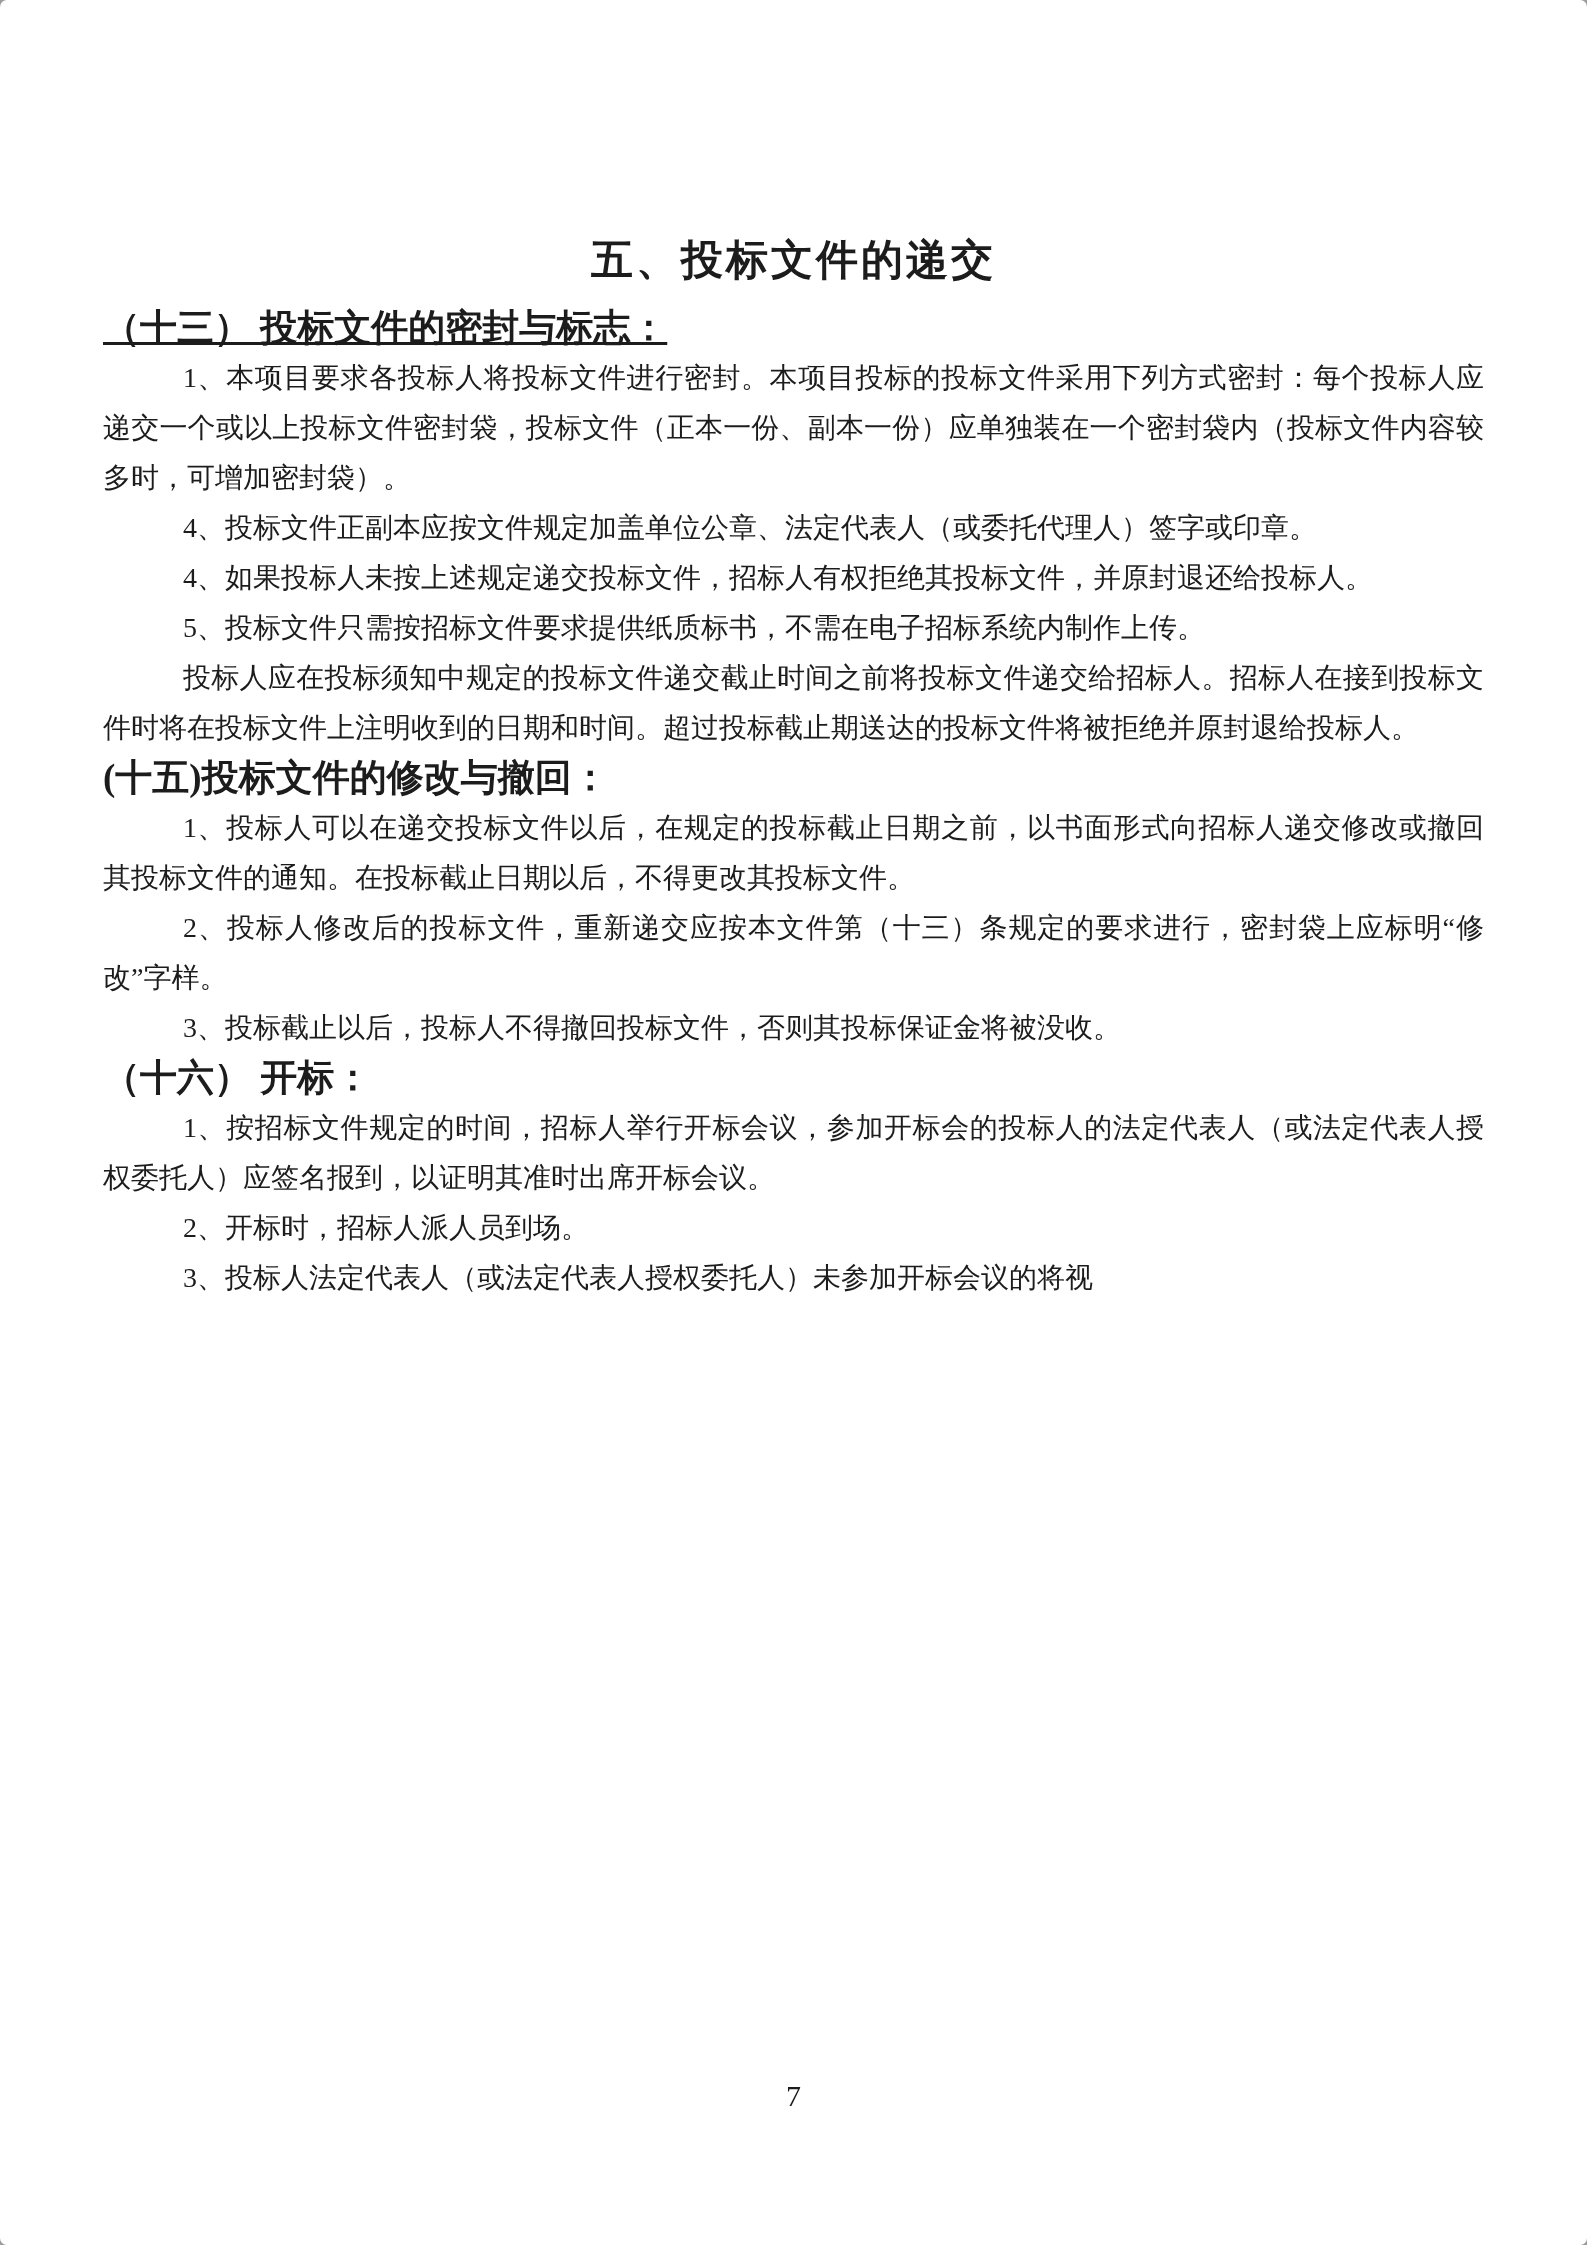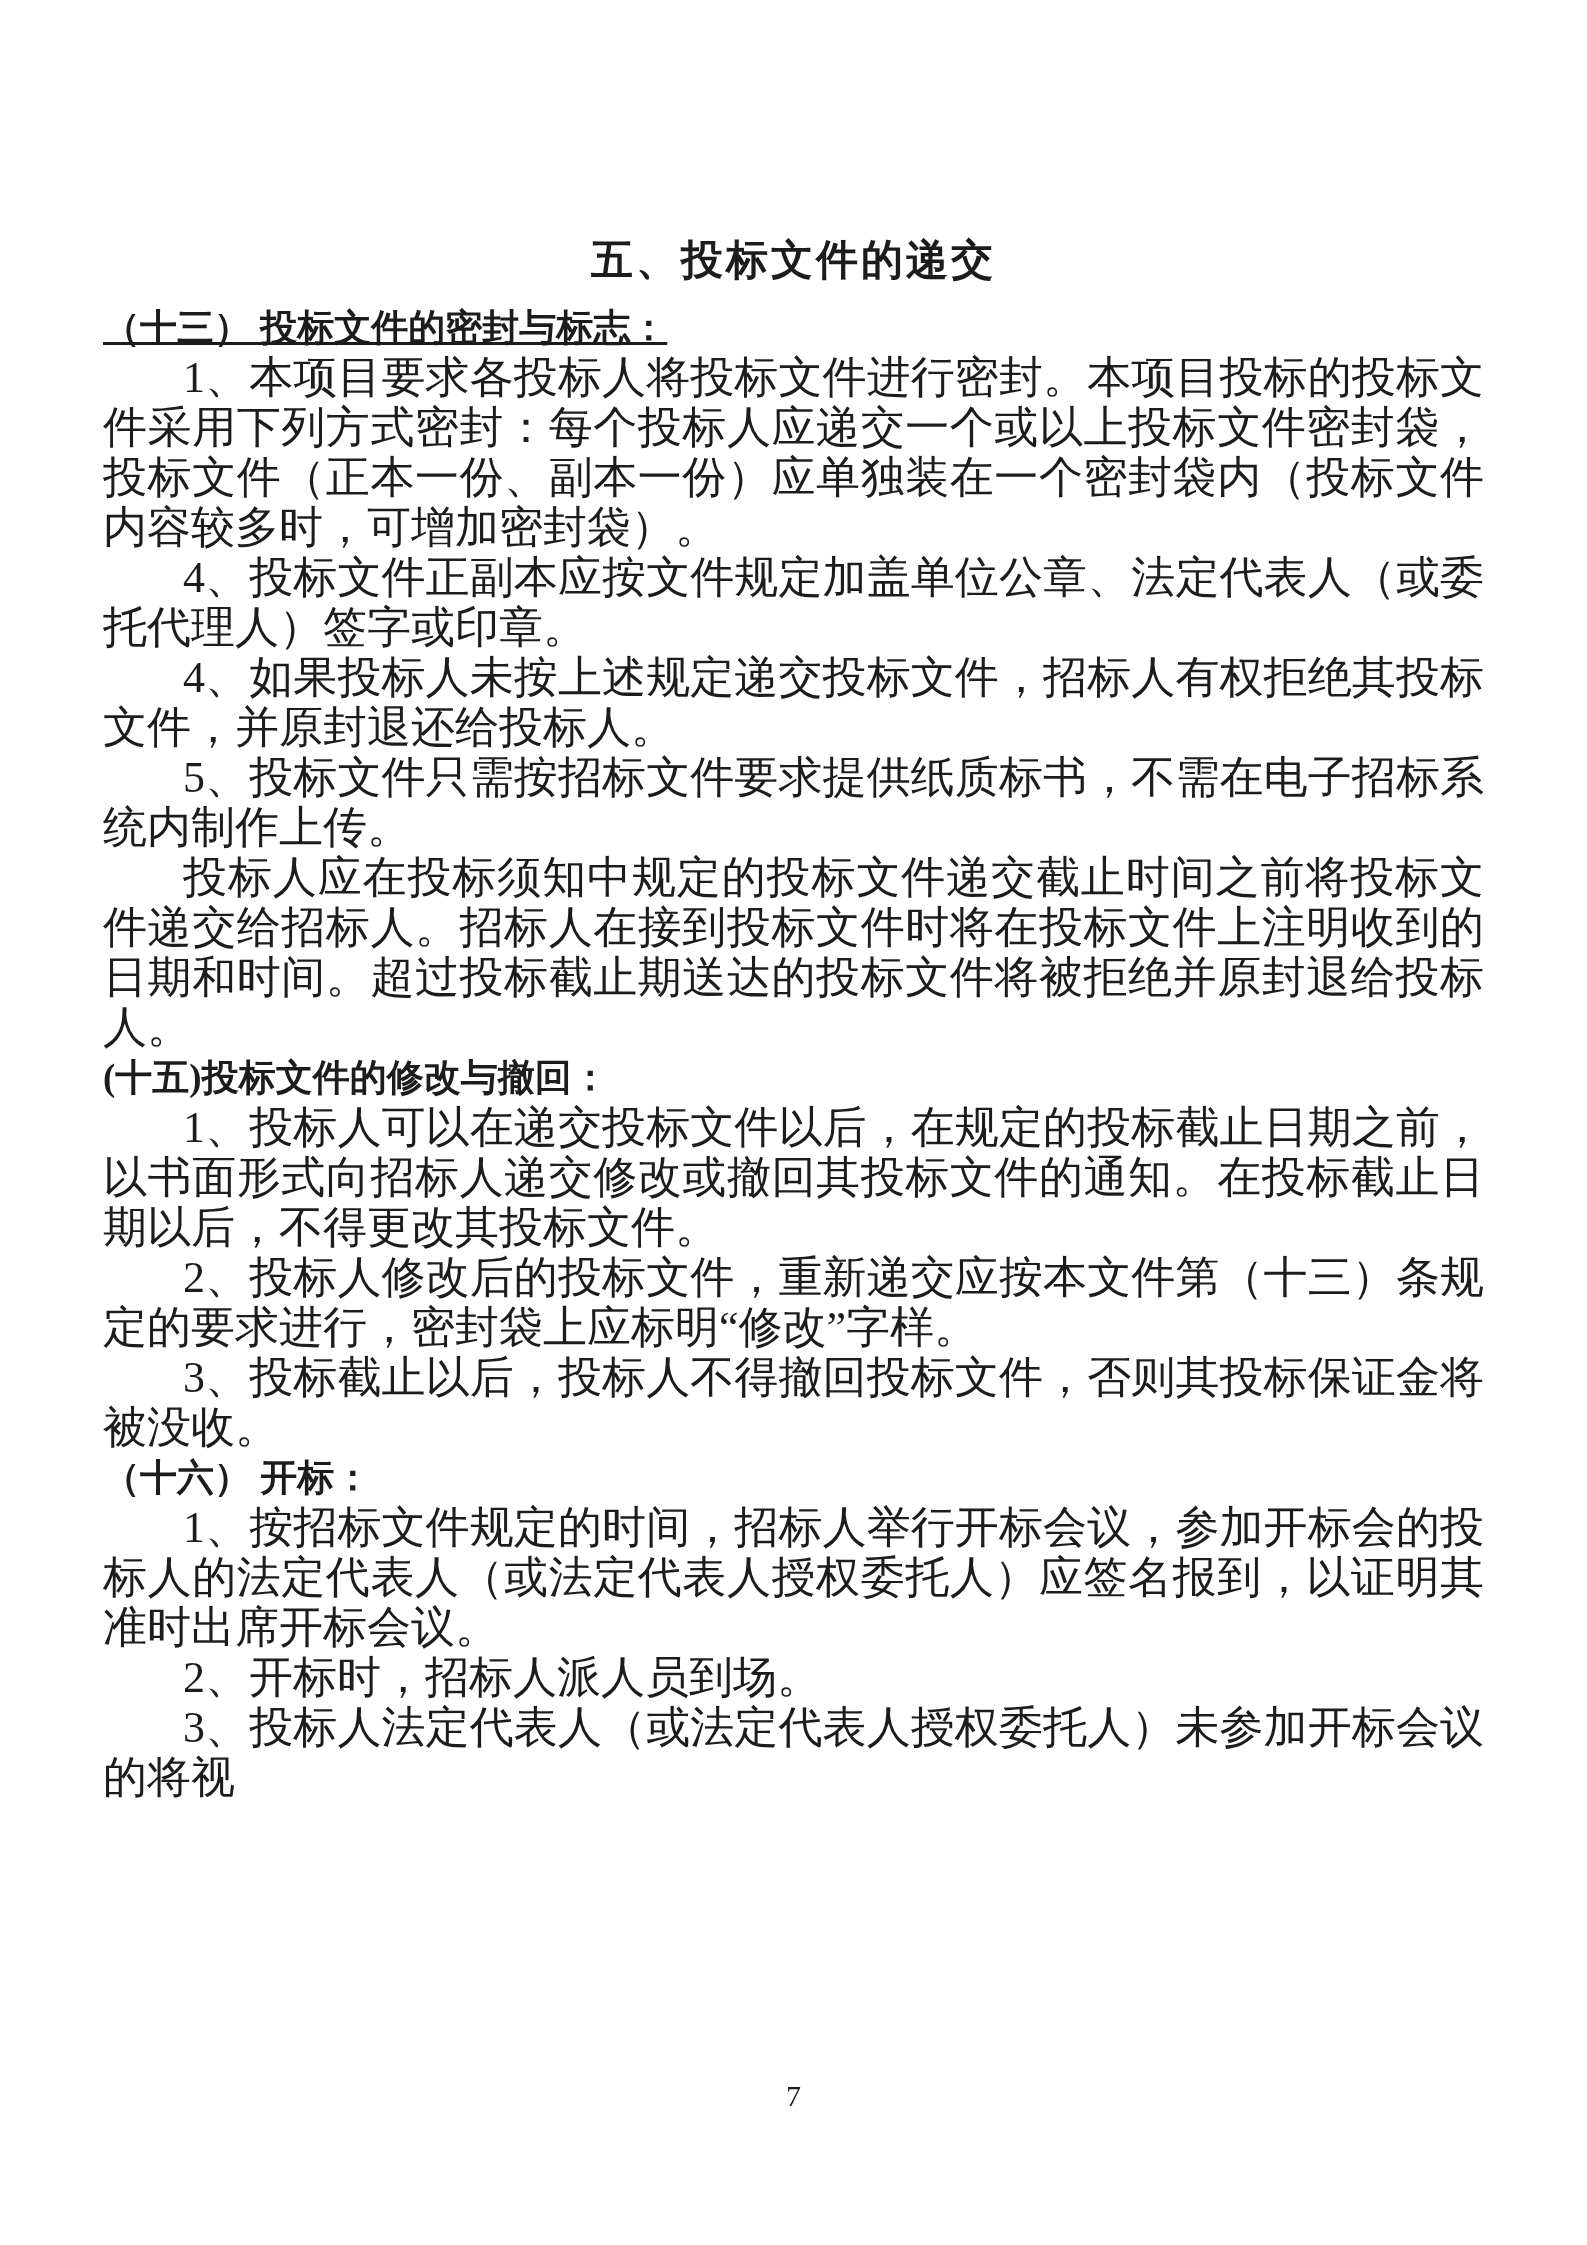--- a/index.html
+++ b/index.html
@@ -6,20 +6,21 @@
   html, body { background: #9c9c9c; }
   .page {
     width: 1587px;
     height: 2245px;
     margin: 0 auto;
     background: #ffffff;
     color: #1c1c1c;
     position: relative;
     overflow: hidden;
     font-family: "Liberation Serif", "DejaVu Serif", serif;
+    border-radius: 7px;
   }
   .content {
     position: absolute;
     left: 103px;
     right: 103px;
     top: 230px;
   }
   .doc-title {
     font-size: 42px;
     font-weight: 700;
@@ -35,21 +36,21 @@
     font-size: 37px;
     font-weight: 700;
     line-height: 50px;
     text-align: left;
   }
   .clause-heading--first {
     margin-top: 13px;
     text-decoration: underline;
   }
   .para {
-    font-size: 44px;
+    font-size: 28px;
     font-weight: 400;
     line-height: 50px;
     text-align: justify;
     text-indent: 80px;
   }
   .page-number {
     position: absolute;
     top: 2078px;
     left: 0;
     width: 100%;

